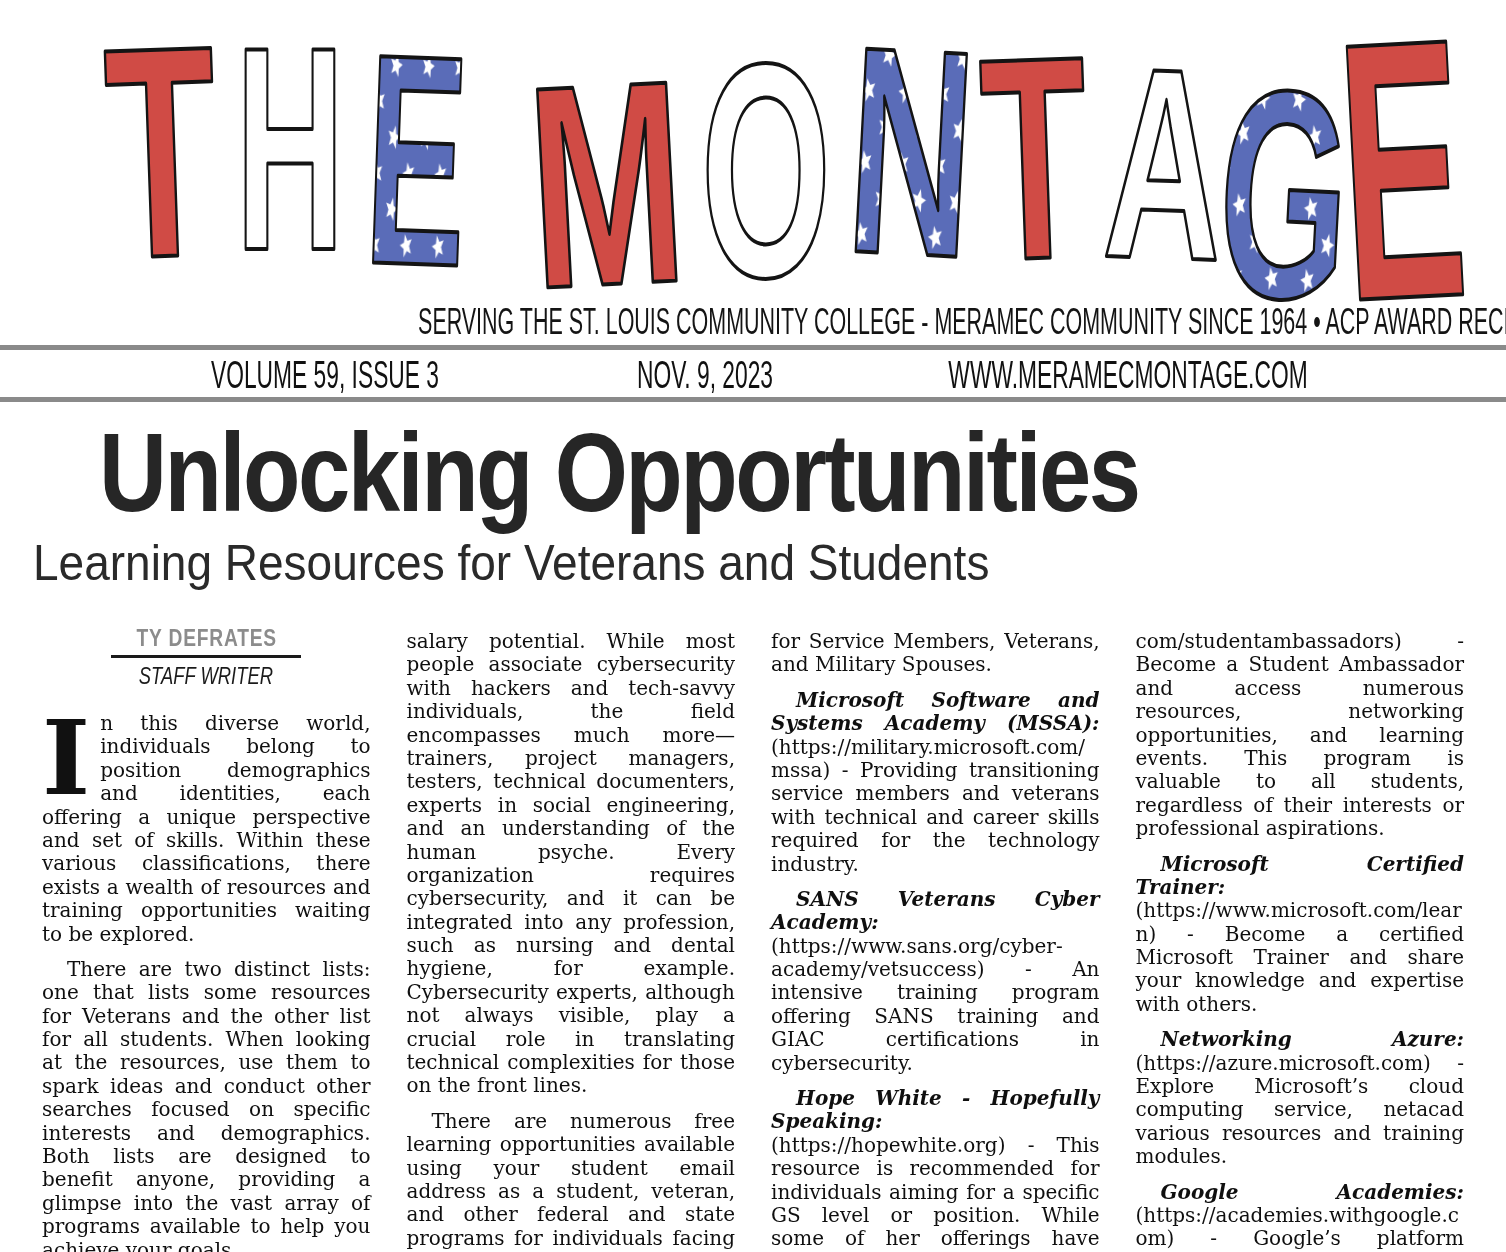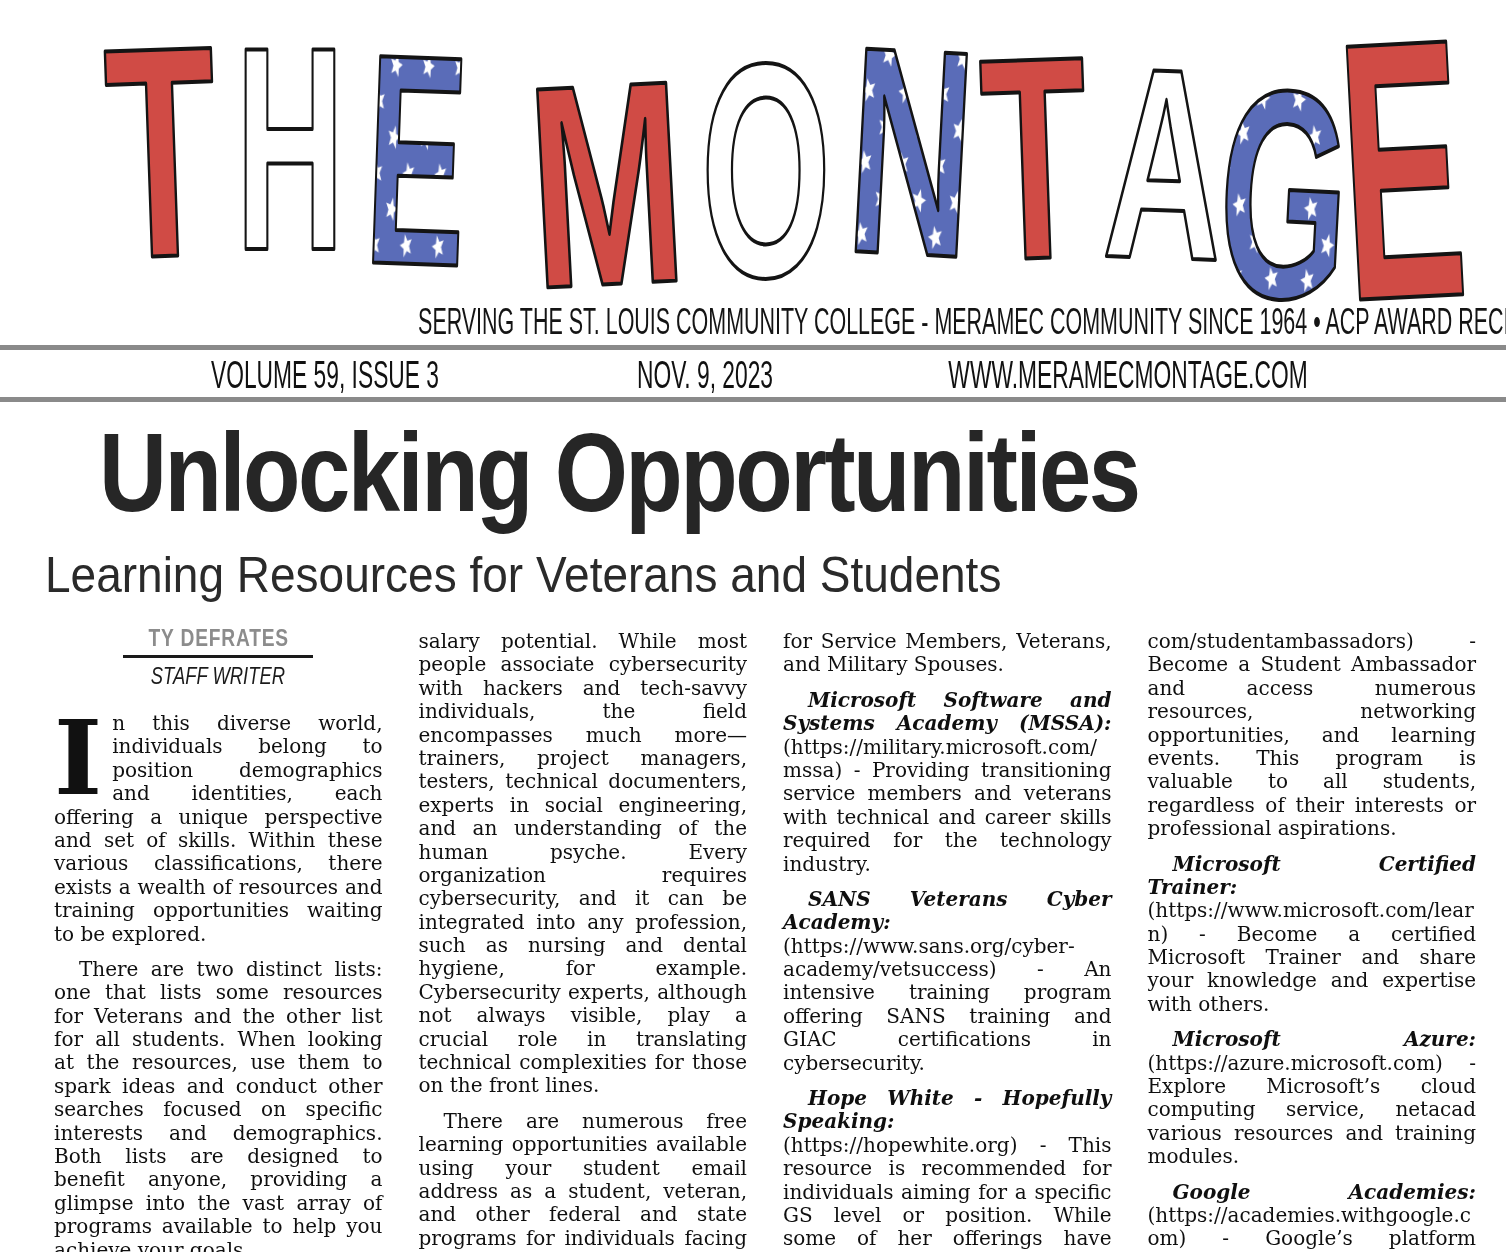--- a/index.html
+++ b/index.html
@@ -32,29 +32,29 @@
   .info-date   { left:705px; }
   .info-site   { left:1128px; }
 
   
   .headline { position:absolute; top:408px; left:0; width:100%; margin:0; text-align:left; white-space:nowrap; }
   .headline .hcond {
     display:inline-block; font-family:"Liberation Sans", sans-serif; font-weight:bold;
     font-size:112px; letter-spacing:-3px; transform:scaleX(0.84); transform-origin:center;
     color:#262626;
   }
-  .subheadline { position:absolute; top:534px; left:33px; margin:12px; white-space:nowrap; font-weight:normal; }
+  .subheadline { position:absolute; top:534px; left:33px; margin:0; white-space:nowrap; font-weight:normal; }
   .subheadline .scond {
     display:inline-block; font-family:"Liberation Sans", sans-serif; font-weight:normal;
     font-size:50px; transform:scaleX(0.92); transform-origin:left center; color:#2a2a2a;
   }
 
   
   .columns {
-    position:absolute; top:618px; left:42px; width:1446px; bottom:0;
+    position:absolute; top:618px; left:30px; width:1446px; bottom:0;
     display:grid; grid-template-columns:repeat(4,1fr); column-gap:12px; overflow:hidden;
   }
   .col { overflow:hidden; }
   .col p {
     margin:12px; font-size:20px; line-height:1.17; text-align:justify;
     overflow-wrap:anywhere; color:#0f0f0f;
   }
   .col p.indent { text-indent:25px; }
   .col p b { font-weight:bold;font-style:italic; }
   .dropcap {
@@ -151,19 +151,19 @@
     <div class="col">
         <p><span>for Service Members, Veterans, and Military Spouses.</span></p>
         <p class="indent"><b>Microsoft Software and Systems Academy (MSSA):</b><span> (https://military.microsoft.com/mssa) - Providing transitioning service members and veterans with technical and career skills required for the technology industry.</span></p>
         <p class="indent"><b>SANS Veterans Cyber Academy:</b><span> (https://www.sans.org/cyber-academy/vetsuccess) - An intensive training program offering SANS training and GIAC certifications in cybersecurity.</span></p>
         <p class="indent"><b>Hope White - Hopefully Speaking:</b><span> (https://hopewhite.org) - This resource is recommended for individuals aiming for a specific GS level or position. While some of her offerings have transitioned to a fee-based model, she still provides free courses.</span></p>
         <p class="indent"><b>Free Online Cybersecurity Workforce Certification Training - Center for Cybersecurity -</b></p>
       </div>
     <div class="col">
         <p><span>com/studentambassadors) - Become a Student Ambassador and access numerous resources, networking opportunities, and learning events. This program is valuable to all students, regardless of their interests or professional aspirations.</span></p>
         <p class="indent"><b>Microsoft Certified Trainer:</b><span> (https://www.microsoft.com/learn) - Become a certified Microsoft Trainer and share your knowledge and expertise with others.</span></p>
-        <p class="indent"><b>Microsoft Azure:</b><span> (https://azure.microsoft.com) - Explore Microsoft’s cloud computing service, netacad various resources and training modules.</span></p>
+        <p class="indent"><b>Networking Azure:</b><span> (https://azure.microsoft.com) - Explore Microsoft’s cloud computing service, netacad various resources and training modules.</span></p>
         <p class="indent"><b>Google Academies:</b><span> (https://academies.withgoogle.com) - Google’s platform provides free courses and certifications in digital skills and technology.</span></p>
         <p class="indent"><b>Cisco Networking Academy:</b><span> (https://www.netacad.com) - Offers online courses and certifications in networking and IT skills.</span></p>
       </div>
   </div>
 
 </div>
 
 </body></html>

